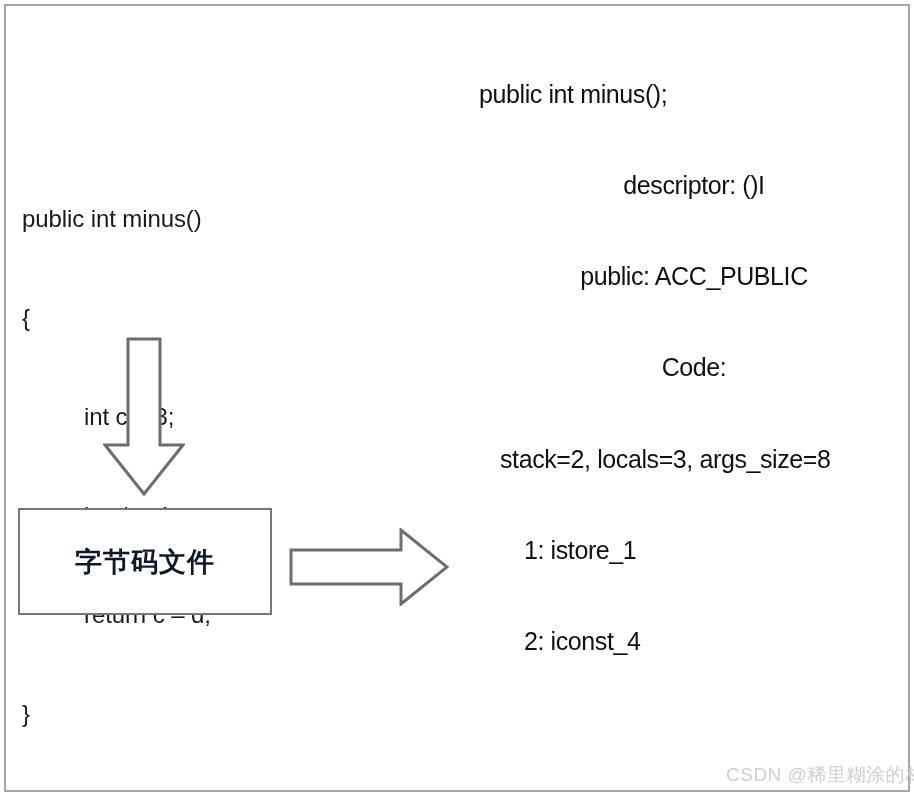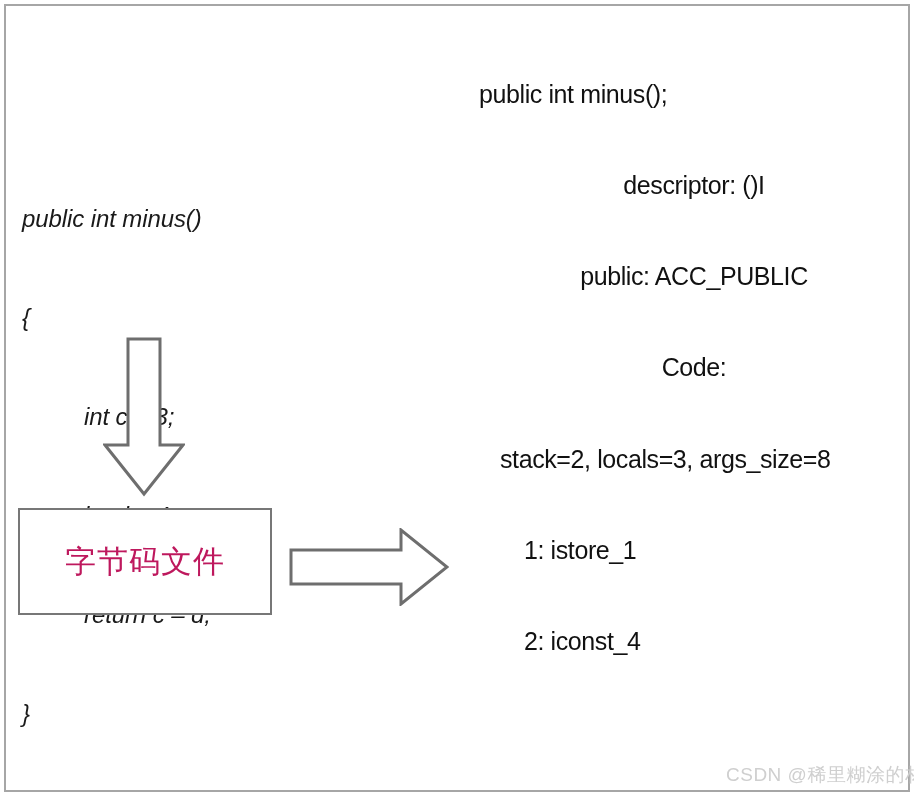--- a/index.html
+++ b/index.html
@@ -37,21 +37,20 @@
     position: absolute;
     left: 22px;
     top: 136px;
     width: 300px;
     font-size: 24px;
     line-height: 33px;
     color: #1a1a1a;
     white-space: pre;
     font-weight: 500;
     letter-spacing: -0.1px;
-    font-style: italic;
   }
   .src-line { height: 33px; }
   .src-indent { padding-left: 62px; }
 
   
   .down-arrow {
     position: absolute;
     left: 103px;
     top: 337px;
     width: 82px;
@@ -66,23 +65,23 @@
     width: 254px;
     height: 107px;
     border: 2px solid #777777;
     box-sizing: border-box;
     display: flex;
     align-items: center;
     justify-content: center;
     background: #ffffff;
   }
   .bytecode-box-label {
-    font-size: 31px;
-    color: #be185d;
-    font-weight: 400;
+    font-size: 27px;
+    color: #0f172a;
+    font-weight: 700;
     letter-spacing: 1px;
   }
 
   
   .right-arrow {
     position: absolute;
     left: 289px;
     top: 528px;
     width: 160px;
     height: 78px;

